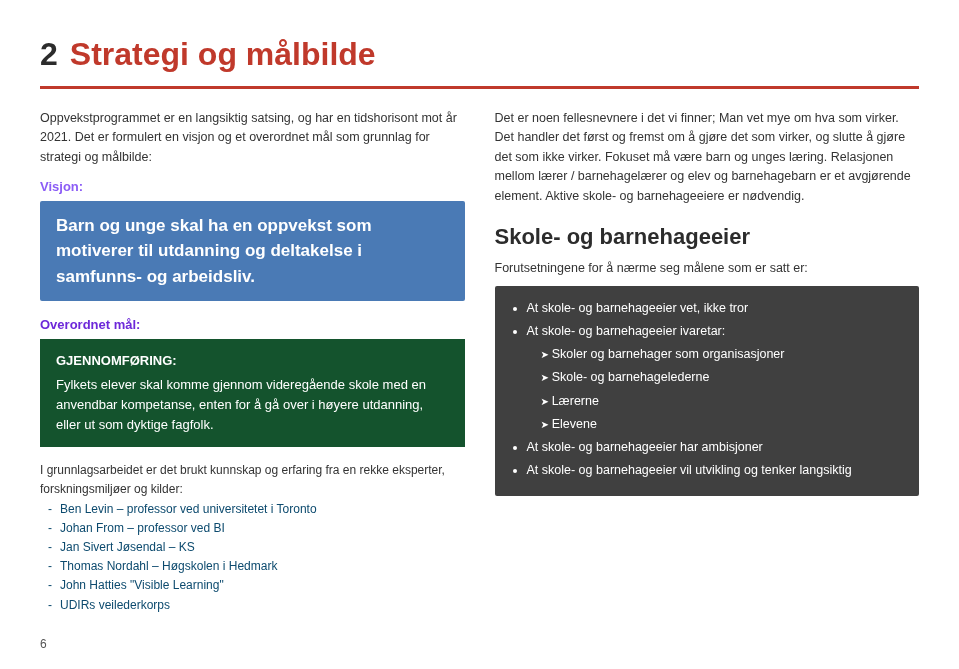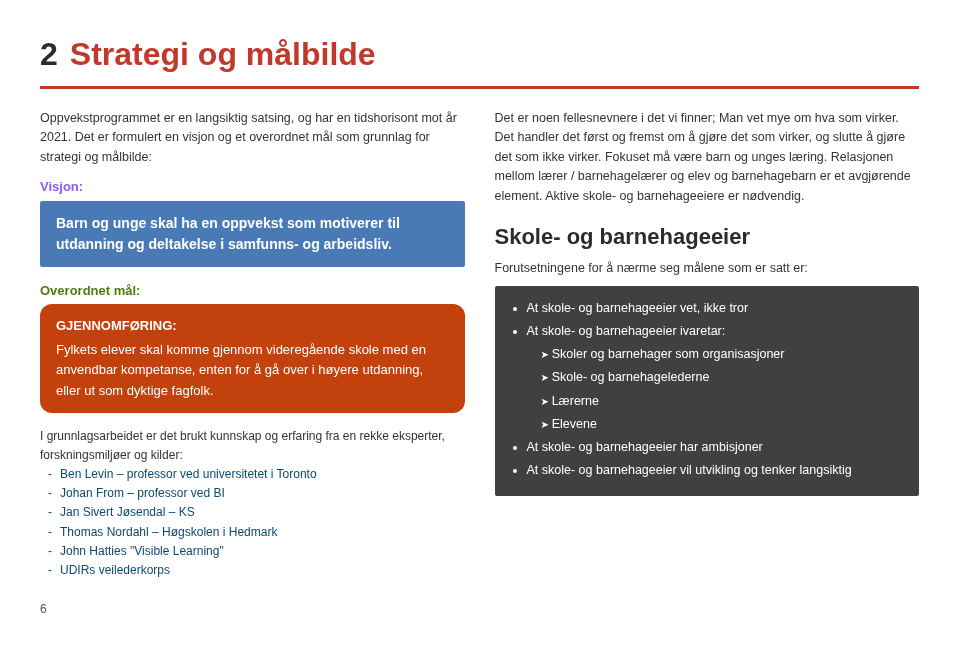--- a/index.html
+++ b/index.html
@@ -68,38 +68,38 @@
       color: #8b5cf6;
       margin-top: 8px;
       margin-bottom: 4px;
     }
 
     .highlight-box-blue {
       background-color: #4a7ab5;
       color: #ffffff;
       padding: 12px 16px;
       border-radius: 2px;
-      font-size: 14px;
+      font-size: 17px;
       font-weight: bold;
       line-height: 1.5;
       margin-bottom: 14px;
     }
 
     .overordnet-label {
       font-size: 13px;
       font-weight: bold;
-      color: #4d7c0f;
+      color: #6d28d9;
       margin-bottom: 4px;
     }
 
     .highlight-box-blue-dark {
-      background-color: #c2410c;
+      background-color: #14532d;
       color: #ffffff;
       padding: 12px 16px;
-      border-radius: 12px;
+      border-radius: 0;
       font-size: 13px;
       line-height: 1.55;
       margin-bottom: 14px;
     }
 
     .highlight-box-blue-dark .gjennomforing-title {
       font-weight: bold;
       font-size: 13px;
       text-transform: uppercase;
       margin-bottom: 4px;

